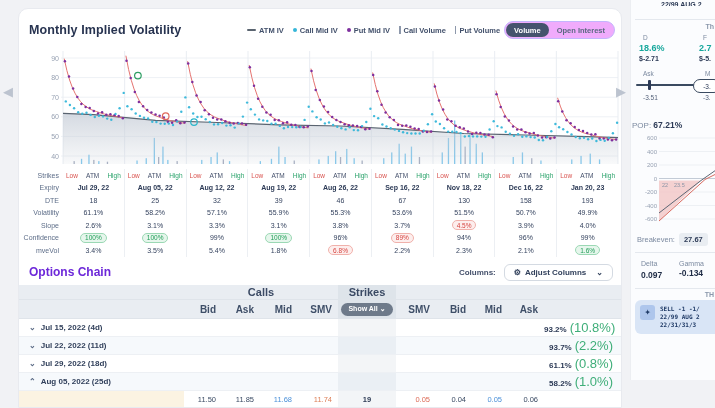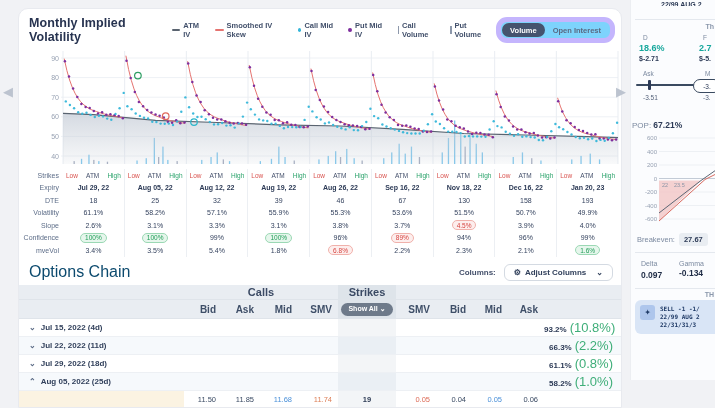--- a/index.html
+++ b/index.html
@@ -8,42 +8,42 @@
   .card{position:absolute;left:18px;top:8px;width:604px;height:400px;background:#fff;
     border:1px solid #e8eaef;border-radius:10px 10px 0 0;box-sizing:border-box;overflow:hidden;}
   
   .chart-header{position:absolute;top:8px;left:10px;right:6px;height:26px;display:flex;align-items:center;}
   .title{font-size:12.5px;font-weight:bold;color:#273350;letter-spacing:.1px;}
   .legend{display:flex;align-items:center;gap:9px;margin-left:auto;justify-content:space-between;}
   .leg-item{display:flex;align-items:center;gap:3px;font-size:7.5px;color:#42506b;font-weight:bold;cursor:pointer;}
   .leg-line{width:9px;height:2px;border-radius:1px;}
   .leg-dot{width:4px;height:4px;border-radius:50%;}
   .leg-bar{width:1.5px;height:8px;background:#8d98ab;}
-  .toggle{display:flex;align-items:flex-start;border:5px solid #c4b5fd;border-radius:11px;background:#7dd3fc;padding:1px;margin-left:4px;}
+  .toggle{display:flex;align-items:flex-start;border:1px solid #c4b5fd;border-radius:11px;background:#f0abfc;padding:1px;margin-left:4px;}
   .tseg{font-size:7.5px;padding:2.5px 8px;border-radius:10px;color:#5a6880;font-weight:bold;cursor:pointer;white-space:nowrap;}
   .tseg.active{background:#45536e;color:#fff;}
   
   #chartwrap{position:absolute;top:30px;left:0;width:604px;height:130px;}
   
   .iv-grid{position:absolute;top:160px;left:0;width:599px;height:88px;display:flex;font-size:7px;}
   .lblcol{width:44px;display:flex;flex-direction:column;}
   .lblcol div{height:12.5px;display:flex;align-items:center;justify-content:flex-end;padding-right:4px;color:#5d6d88;}
   .gcol{flex:1;display:flex;flex-direction:column;border-right:1px solid #eceff3;}
   .gcol:last-child{border-right:none;}
   .gcell{height:12.5px;display:flex;align-items:center;justify-content:center;color:#35435f;}
   .strikerow{justify-content:space-between;padding:0 3px;font-size:6.5px;}
   .lowlab{color:#d9534f;}.atmlab{color:#44506b;}.highlab{color:#2ba36b;}
   .expcell{font-weight:bold;color:#2c3a56;font-size:7px;}
   .badge{display:inline-block;padding:0.5px 4px;border-radius:7px;font-size:6.5px;}
   .badge-green{background:#e6f6ec;border:1px solid #9bd8b4;color:#1f9d57;}
   .badge-red{background:#fdeeed;border:1px solid #f0b1ab;color:#d64541;}
   
   .chain{position:absolute;top:250px;left:0;right:0;bottom:0;}
   .chain-titlebar{height:26px;display:flex;align-items:center;padding:0 8px 0 10px;}
-  .chain-title{font-size:16px;font-weight:normal;color:#0c4a6e;}
+  .chain-title{font-size:12px;font-weight:bold;color:#6d28d9;}
   .colslabel{margin-left:auto;font-size:8px;font-weight:bold;color:#44506b;padding-right:8px;}
   .adjust-btn{display:flex;align-items:center;gap:4px;border:1px solid #d4dae2;border-radius:6px;
     background:#fff;padding:3px 9px;font-size:8px;font-weight:bold;color:#32415c;cursor:pointer;}
   .crow{display:grid;grid-template-columns:165px 38px 38px 38px 40px 58px 40px 36px 36px 36px auto;
     align-items:center;border-bottom:1px solid #edf0f4;}
   .hrow1{background:#e9edf2;height:14px;border-bottom:1px solid #dfe4ea;}
   .hrow2{background:#e9edf2;height:18px;border-bottom:1px solid #dfe4ea;}
   .ghead{font-size:11px;font-weight:bold;color:#3b4a64;text-align:center;}
   .chead{font-size:10px;font-weight:bold;color:#3f4f68;text-align:right;padding-right:6px;}
   .scol{background:rgba(90,110,140,0.07);height:100%;display:flex;align-items:center;justify-content:center;}
@@ -97,24 +97,20 @@
 <div class="page">
 
   <div class="card">
 
     <div class="chart-header">
       <span class="title">Monthly Implied Volatility</span>
       <span class="legend">
           <span class="leg-item">
             <span class="leg-line" style="background: rgb(90, 100, 112);"></span>
             <span>ATM IV</span>
-          </span>
-          <span class="leg-item">
-            <span class="leg-line" style="background: rgb(229, 115, 112);"></span>
-            <span>Smoothed IV Skew</span>
           </span>
           <span class="leg-item">
             <span class="leg-dot" style="background: rgb(53, 182, 217);"></span>
             <span>Call Mid IV</span>
           </span>
           <span class="leg-item">
             <span class="leg-dot" style="background: rgb(126, 47, 158);"></span>
             <span>Put Mid IV</span>
           </span>
           <span class="leg-item">
@@ -694,21 +690,21 @@
             </div>
             <div></div>
             <div></div>
             <div></div>
             <div></div>
             <div class="scol"></div>
             <div></div>
             <div></div>
             <div></div>
             <div></div>
-            <div class="gpct"><b>66.3%</b><span>(2.2%)</span></div>
+            <div class="gpct"><b>93.7%</b><span>(2.2%)</span></div>
           </div>
           <div class="crow grow">
             <div class="glabel">
               <span class="chev">⌄</span>
               <span>Jul 29, 2022 (18d)</span>
             </div>
             <div></div>
             <div></div>
             <div></div>
             <div></div>

